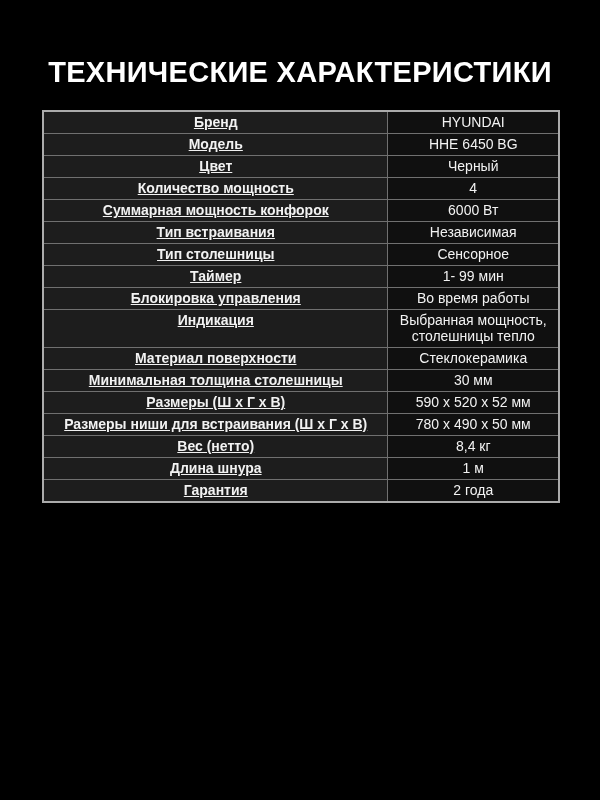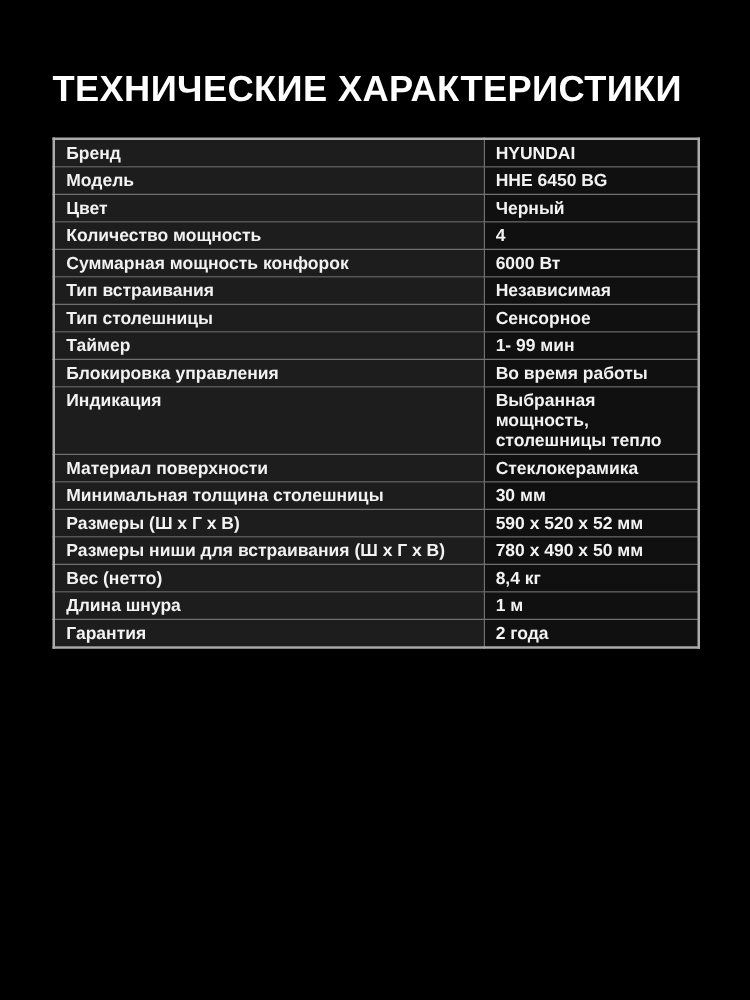--- a/index.html
+++ b/index.html
@@ -14,20 +14,21 @@
   body{
     width:600px;height:800px;
     background:var(--page-bg);
     font-family:"Liberation Sans", sans-serif;
     overflow:hidden;
   }
   .page{
     box-sizing:border-box;
     width:600px;height:800px;
     padding:56px 42px 0 42px;
+    text-align:center;
   }
   h1.title{
     margin:0 0 21px 0;
     color:#ffffff;
     font-size:29px;
     line-height:1.15;
     font-weight:bold;
     letter-spacing:0.3px;
     white-space:nowrap;
   }
@@ -44,24 +45,25 @@
     color:var(--text);
     font-size:14px;
     line-height:16px;
     padding:2px 8px 3px 9px;
     vertical-align:top;
     overflow:hidden;
   }
   td.label{
     background:var(--label-bg);
     font-weight:bold;
+    text-decoration:underline;
   }
   td.value{
     background:var(--value-bg);
-    font-weight:bold;
+    font-weight:normal;
     white-space:pre-line;
   }
 </style>
 </head>
 <body>
 
 <div class="page">
   <h1 class="title">ТЕХНИЧЕСКИЕ ХАРАКТЕРИСТИКИ</h1>
 
   <table class="specs">

